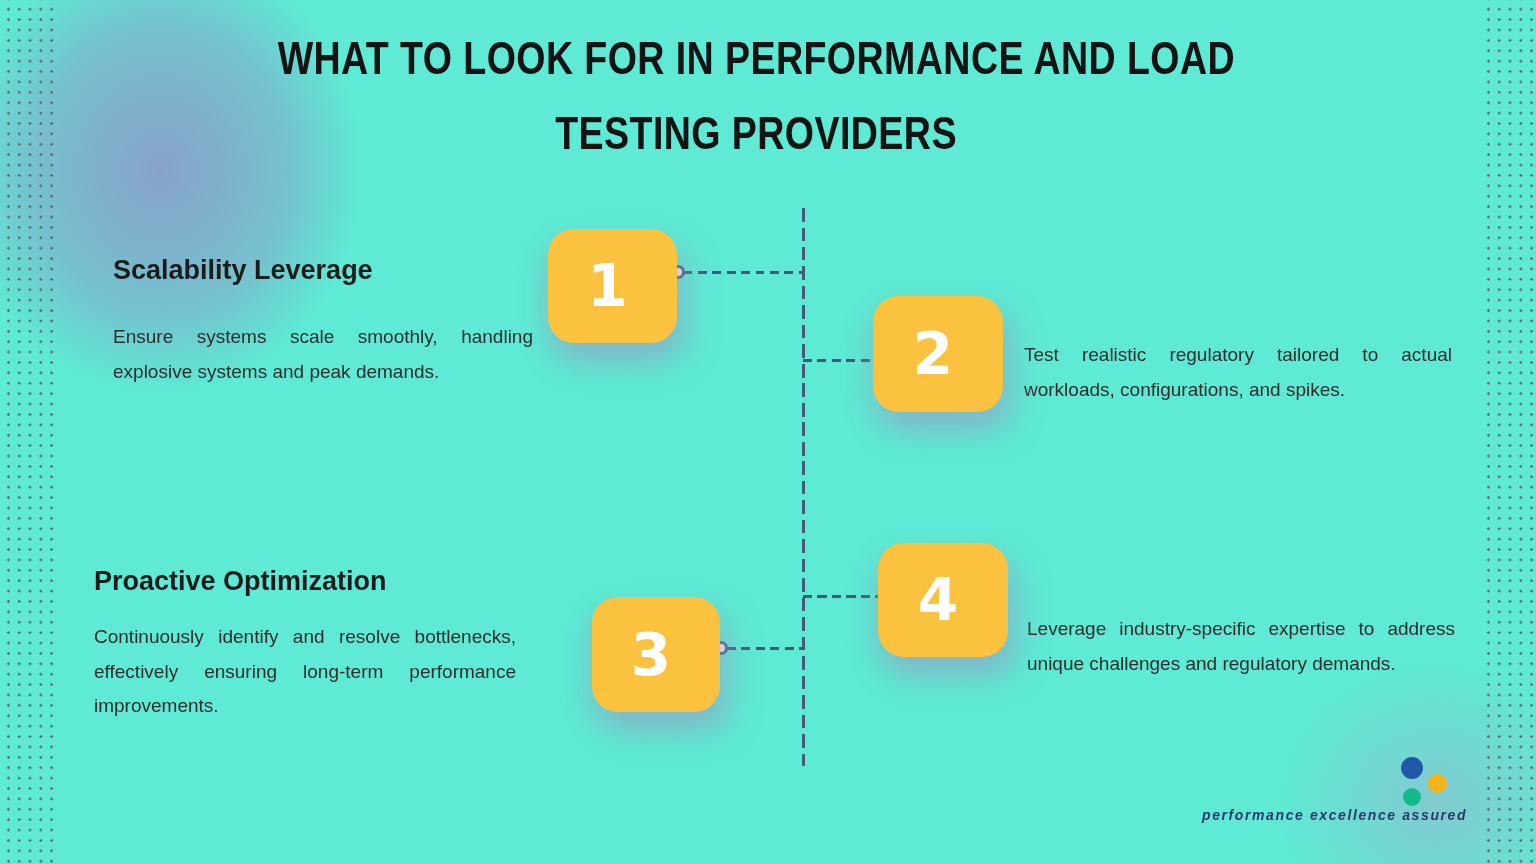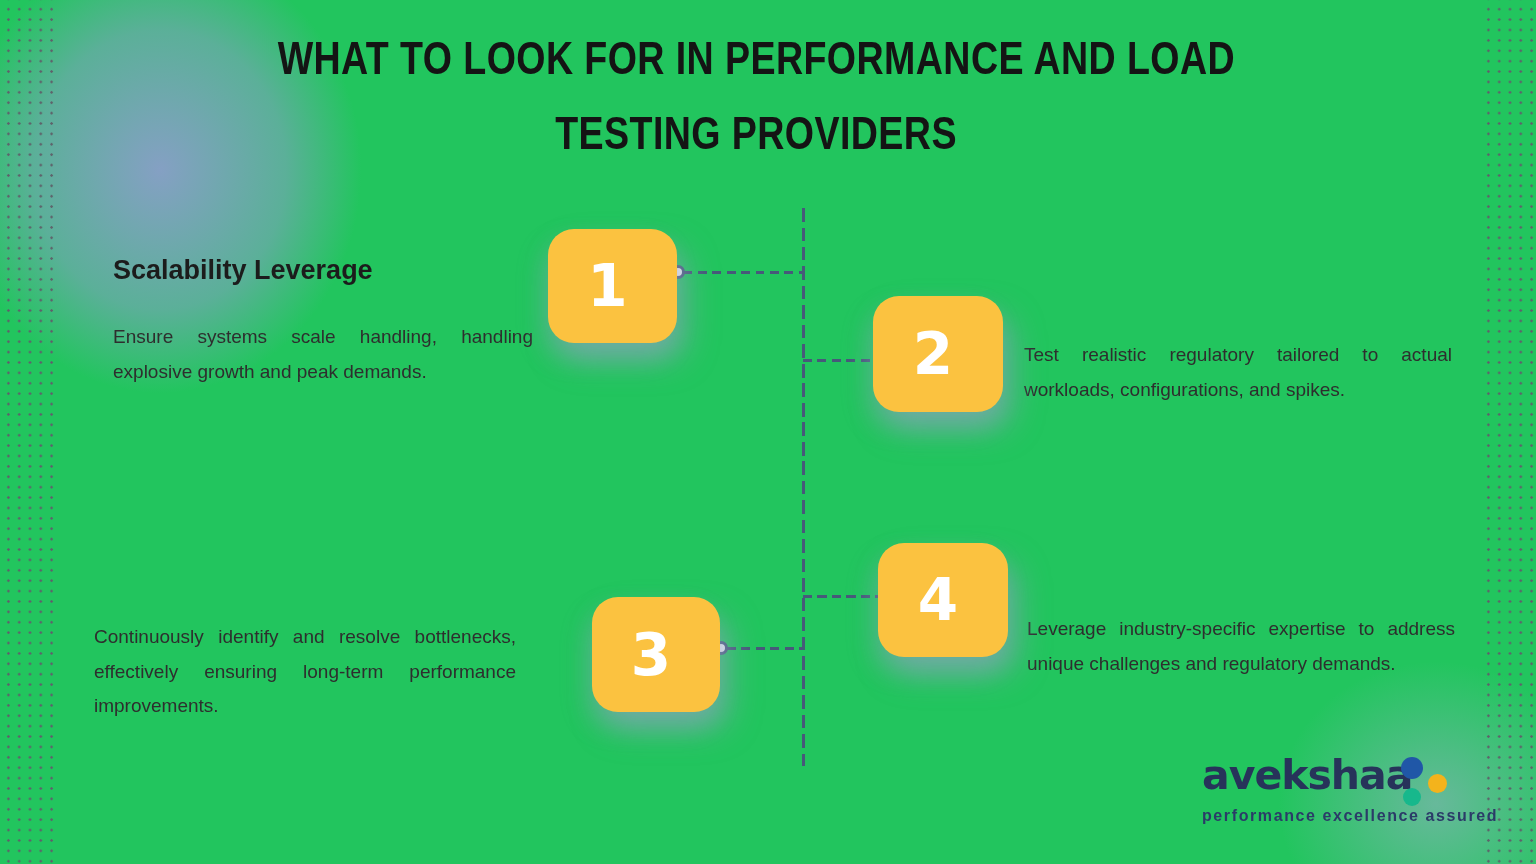--- a/index.html
+++ b/index.html
@@ -1,16 +1,16 @@
 <!DOCTYPE html>
 <html><head>
 <meta charset="utf-8">
 <style>
   html,body{margin:0;padding:0;background:#F0F0F2;}
-  #stage{position:relative;width:1536px;height:864px;overflow:hidden;background:#22c55e;
+  #stage{position:relative;width:1536px;height:864px;overflow:hidden;background:#5eead4;
          font-family:"Liberation Sans",sans-serif;}
 
   
   .blob-tl{position:absolute;left:-120px;top:-140px;width:560px;height:620px;
     background:radial-gradient(closest-side,rgba(138,158,201,0.95),rgba(138,158,201,0.55) 45%,rgba(138,158,201,0) 72%);
     z-index:0;}
   .blob-br{position:absolute;right:-110px;bottom:-130px;width:420px;height:380px;
     background:radial-gradient(closest-side,rgba(160,175,205,0.55),rgba(160,175,205,0) 75%);
     z-index:0;}
 
@@ -64,21 +64,21 @@
 
   
   .logo-word{position:absolute;left:1202px;top:751px;z-index:2;
     font-family:"DejaVu Sans",sans-serif;font-weight:700;font-size:41px;
     letter-spacing:-1px;color:#27335A;}
   .logo-dot{position:absolute;border-radius:50%;z-index:2;}
   .dot-blue{left:1401px;top:757px;width:22px;height:22px;background:#2057A7;}
   .dot-yellow{left:1428px;top:774px;width:19px;height:19px;background:#F4B31C;}
   .dot-green{left:1403px;top:788px;width:18px;height:18px;background:#17B88C;}
   .logo-tag{position:absolute;left:1202px;top:807px;z-index:2;
-    font-weight:700;font-size:16px;letter-spacing:1.6px;color:#2B3B68;white-space:nowrap;}
+    font-weight:700;font-size:14px;letter-spacing:1.6px;color:#2B3B68;white-space:nowrap;font-style:italic;}
 </style>
 </head>
 <body>
 
 <div id="stage">
 
   <div class="blob-tl"></div>
   <div class="blob-br"></div>
   <div class="dots left"></div>
   <div class="dots right"></div>
@@ -103,27 +103,27 @@
     <span class="num">2</span>
   </div>
   <div class="card card3">
     <span class="num">3</span>
   </div>
   <div class="card card4">
     <span class="num">4</span>
   </div>
 
   <div class="heading h1">Scalability Leverage</div>
-  <div class="body-text b1">Ensure systems scale handling, handling explosive growth and peak demands.</div>
+  <div class="body-text b1">Ensure systems scale smoothly, handling explosive systems and peak demands.</div>
 
   <div class="body-text b2">Test realistic regulatory tailored to actual workloads, configurations, and spikes.</div>
 
+  <div class="heading h3">Proactive Optimization</div>
   <div class="body-text b3">Continuously identify and resolve bottlenecks, effectively ensuring long-term performance improvements.</div>
 
   <div class="body-text b4">Leverage industry-specific expertise to address unique challenges and regulatory demands.</div>
 
-  <div class="logo-word">avekshaa</div>
   <div class="logo-dot dot-blue"></div>
   <div class="logo-dot dot-yellow"></div>
   <div class="logo-dot dot-green"></div>
   <div class="logo-tag">performance excellence assured</div>
 
 </div>
 
 </body></html>

